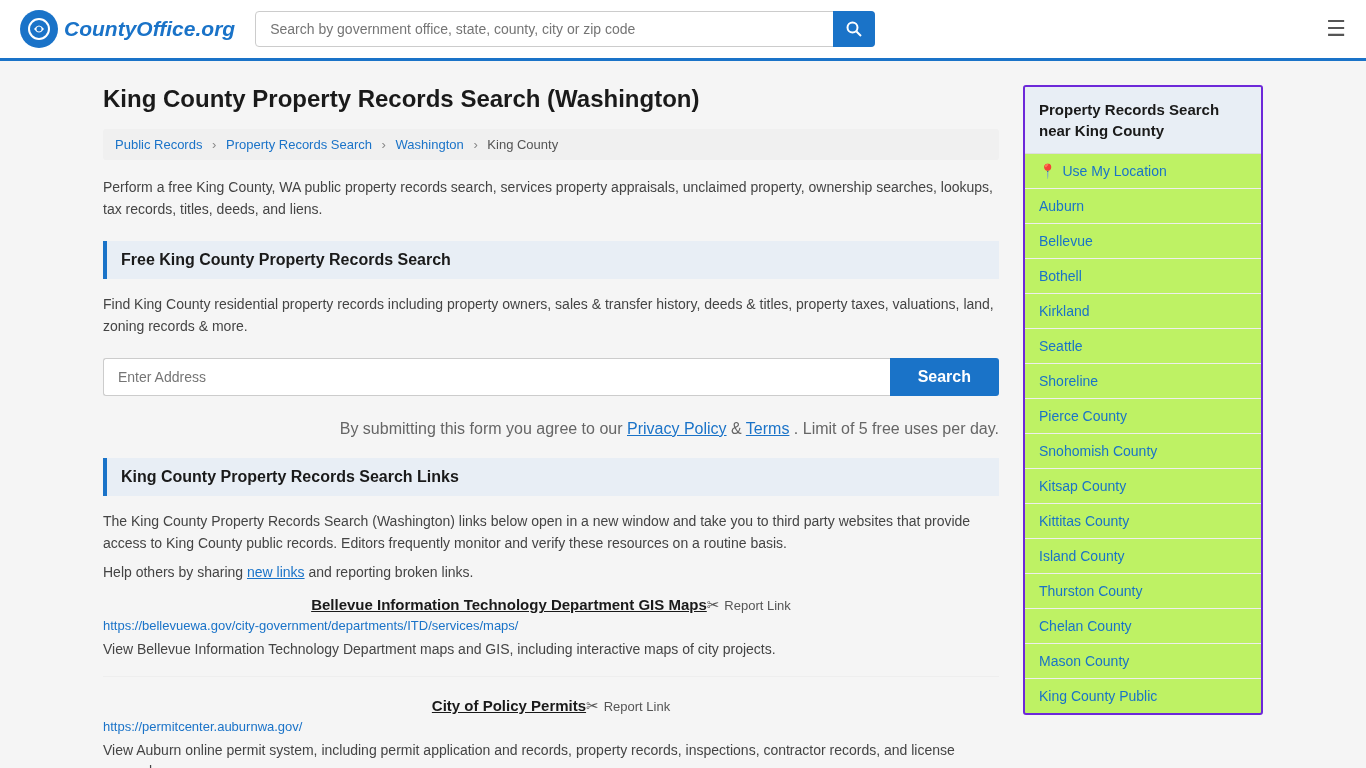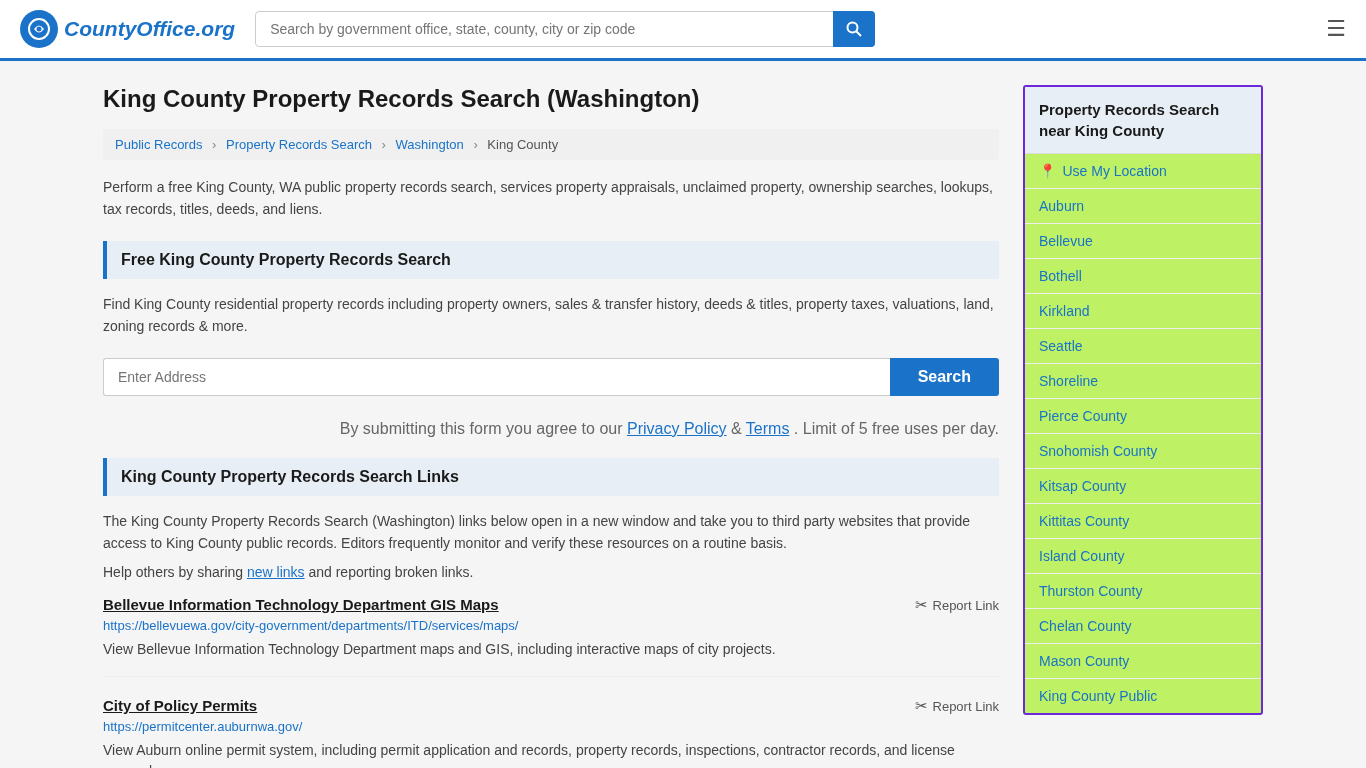--- a/index.html
+++ b/index.html
@@ -191,21 +191,21 @@
     }
 
     
     .link-entry {
       margin-bottom: 20px;
       border-bottom: 1px solid #eee;
       padding-bottom: 16px;
     }
     .link-entry-header {
       display: flex;
-      justify-content: space-between;
+      justify-content: center;
       align-items: flex-start;
       margin-bottom: 4px;
     }
     .link-title {
       font-size: 15px;
       font-weight: bold;
       color: #1a1a1a;
       text-decoration: underline;
       cursor: pointer;
     }

